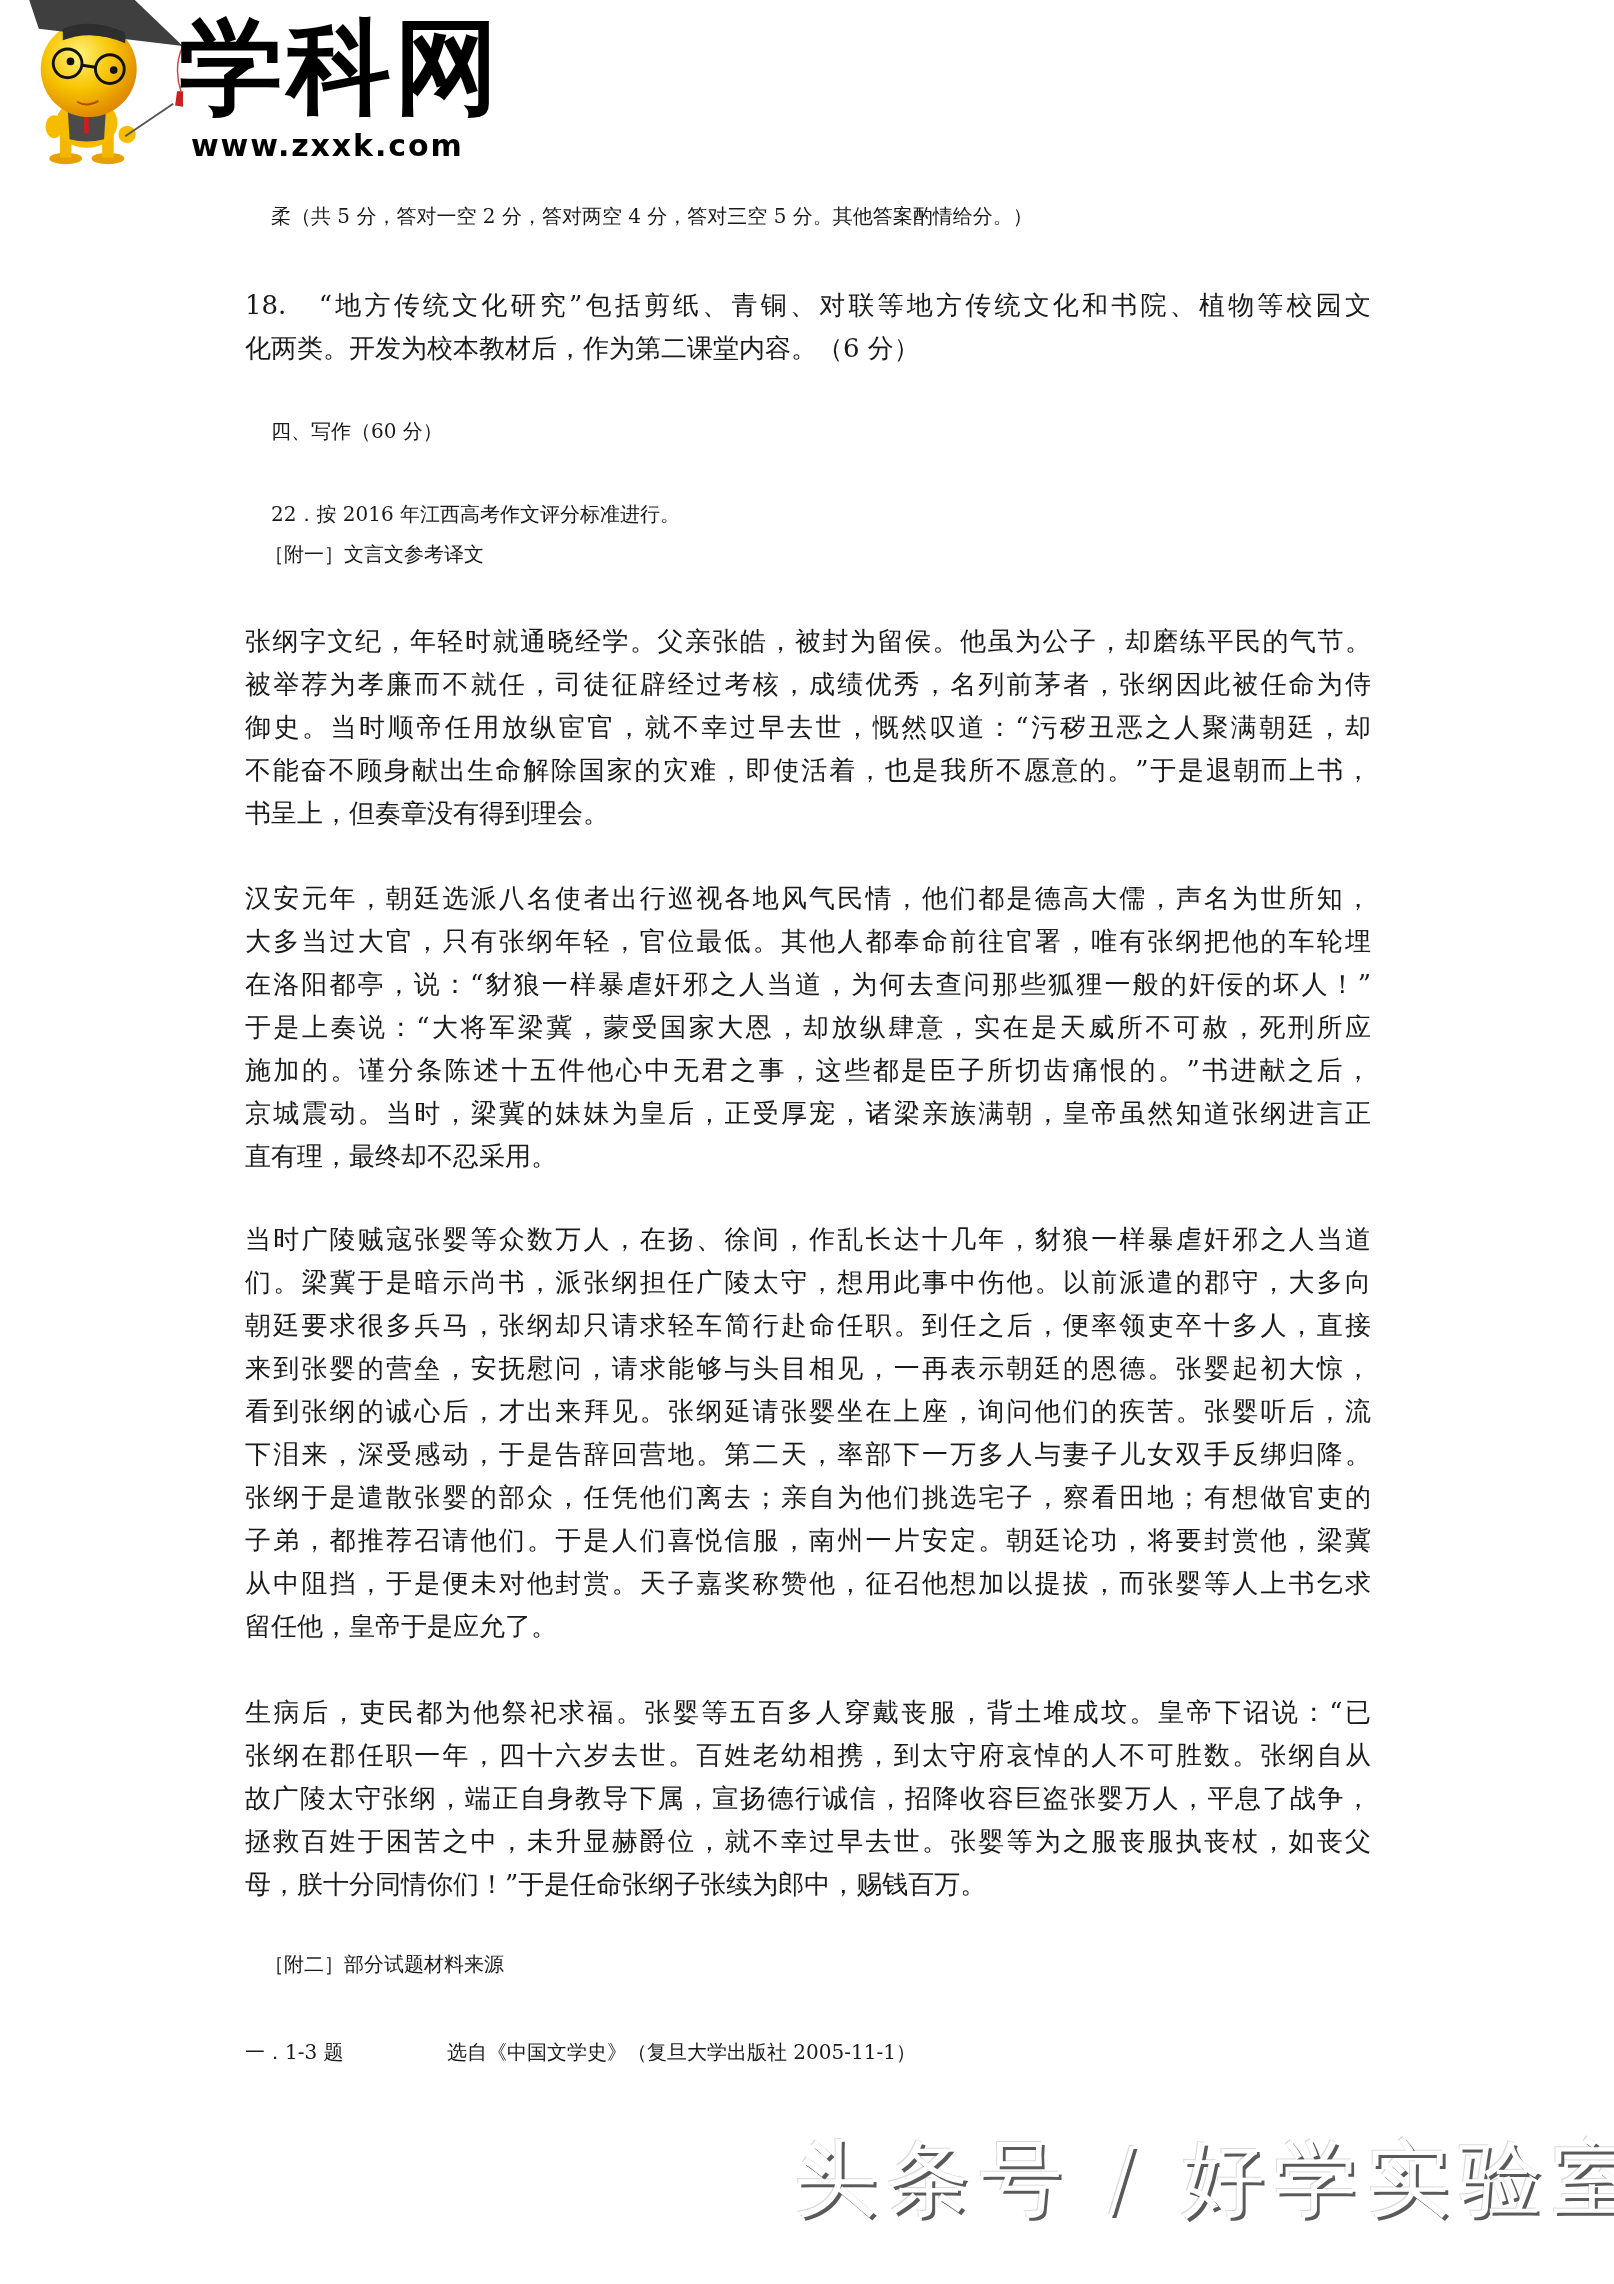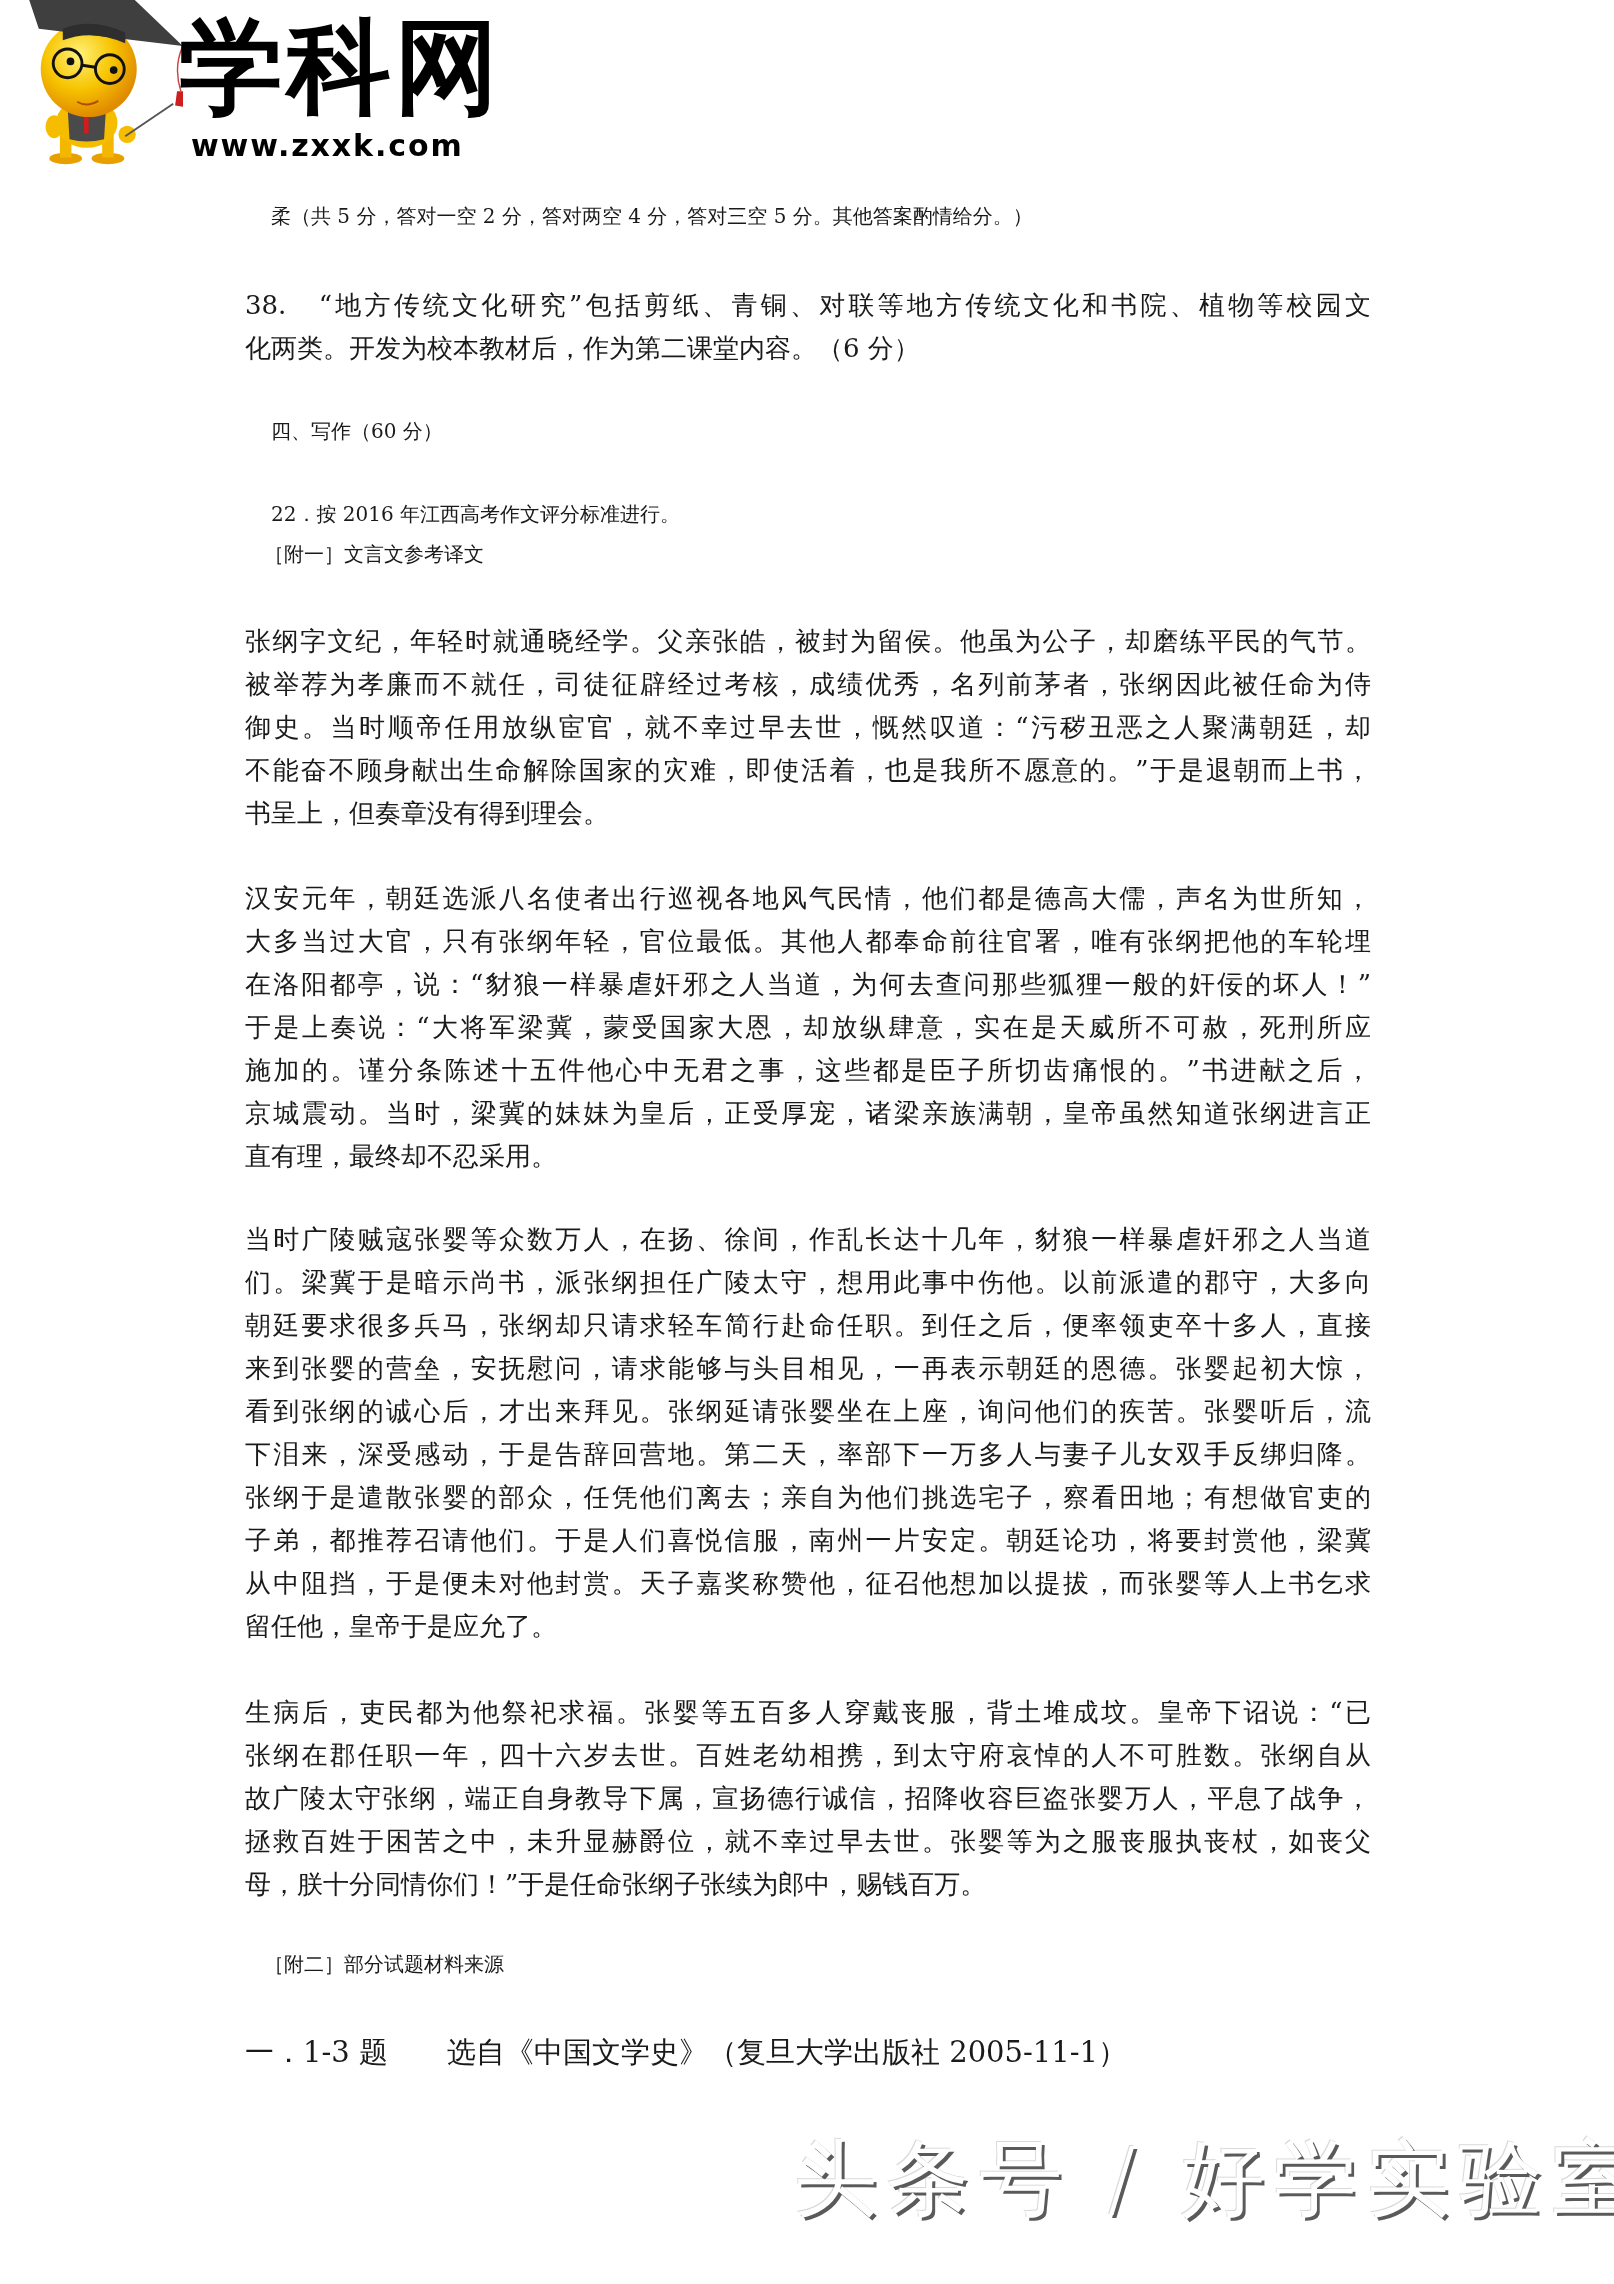--- a/index.html
+++ b/index.html
@@ -8,21 +8,21 @@
   .logo { position:absolute; left:0; top:0; width:519px; height:173px; }
   .mascot { position:absolute; left:29px; top:0; width:154px; height:168px; }
   .brand { position:absolute; left:179px; top:9.6px; font-family:"DejaVu Sans","Liberation Sans",sans-serif;
            font-weight:bold; font-size:104px; line-height:115px; letter-spacing:3.8px; color:#000; transform:scaleX(1.0); }
   .brand-url { position:absolute; left:185px; top:129px; font-family:"DejaVu Sans","Liberation Sans",sans-serif;
                font-weight:bold; font-size:30px; line-height:33px; letter-spacing:1.9px; color:#000;margin-left:6px; }
   .line { position:absolute; left:245px; font-size:20px; line-height:43px; height:43px; white-space:nowrap;margin-left:26px; }
   .para { position:absolute; left:245px; width:1126px; font-size:26px; line-height:43px; text-align:justify; text-align-last:left; }
   .para .row { display:block; height:43px; white-space:nowrap; text-align:justify; text-align-last:justify; }
   .para .row.last { text-align-last:left; }
-  .src { position:absolute; left:245px; font-size:29px; line-height:43px; white-space:nowrap; }
+  .src { position:absolute; left:245px; font-size:20px; line-height:43px; white-space:nowrap; }
   .src .col2 { position:absolute; left:202px; top:0; white-space:nowrap; }
   .watermark { position:absolute; left:794px; top:2135px; font-family:"DejaVu Sans","Liberation Sans",sans-serif;
                font-size:83px; line-height:88px; letter-spacing:9.6px; color:#ffffff;
                text-shadow: 2.9px 2.9px 0 #5a5a5a, -1px -1px 0 #d9d9d9; white-space:nowrap; font-weight:300; }
 </style>
 </head>
 <body>
 
 <div class="logo">
   <svg class="mascot" viewBox="0 0 160 175">
@@ -61,21 +61,21 @@
     <path d="M160 48 Q150 70 158 95" fill="none" stroke="#cc4444" stroke-width="1.5"></path>
     <path d="M154 95 L162 95 L165 112 L152 110 Z" fill="#cc1f1f"></path>
   </svg>
   <div class="brand">学科网</div>
   <div class="brand-url">www.zxxk.com</div>
 </div>
 
 <div class="line" style="top:195px;">柔（共 5 分，答对一空 2 分，答对两空 4 分，答对三空 5 分。其他答案酌情给分。）</div>
 
 <div class="para" style="top:284px;">
-  <span class="row">38.　“地方传统文化研究”包括剪纸、青铜、对联等地方传统文化和书院、植物等校园文</span>
+  <span class="row">18.　“地方传统文化研究”包括剪纸、青铜、对联等地方传统文化和书院、植物等校园文</span>
   <span class="row last">化两类。开发为校本教材后，作为第二课堂内容。（6 分）</span>
 </div>
 
 <div class="line" style="top:410px;">四、写作（60 分）</div>
 
 <div class="line" style="top:493px;">22．按 2016 年江西高考作文评分标准进行。</div>
 <div class="line" style="top:533px; left:238px;">［附一］文言文参考译文</div>
 
 <div class="para" style="top:620px;">
   <span class="row">张纲字文纪，年轻时就通晓经学。父亲张皓，被封为留侯。他虽为公子，却磨练平民的气节。</span>

